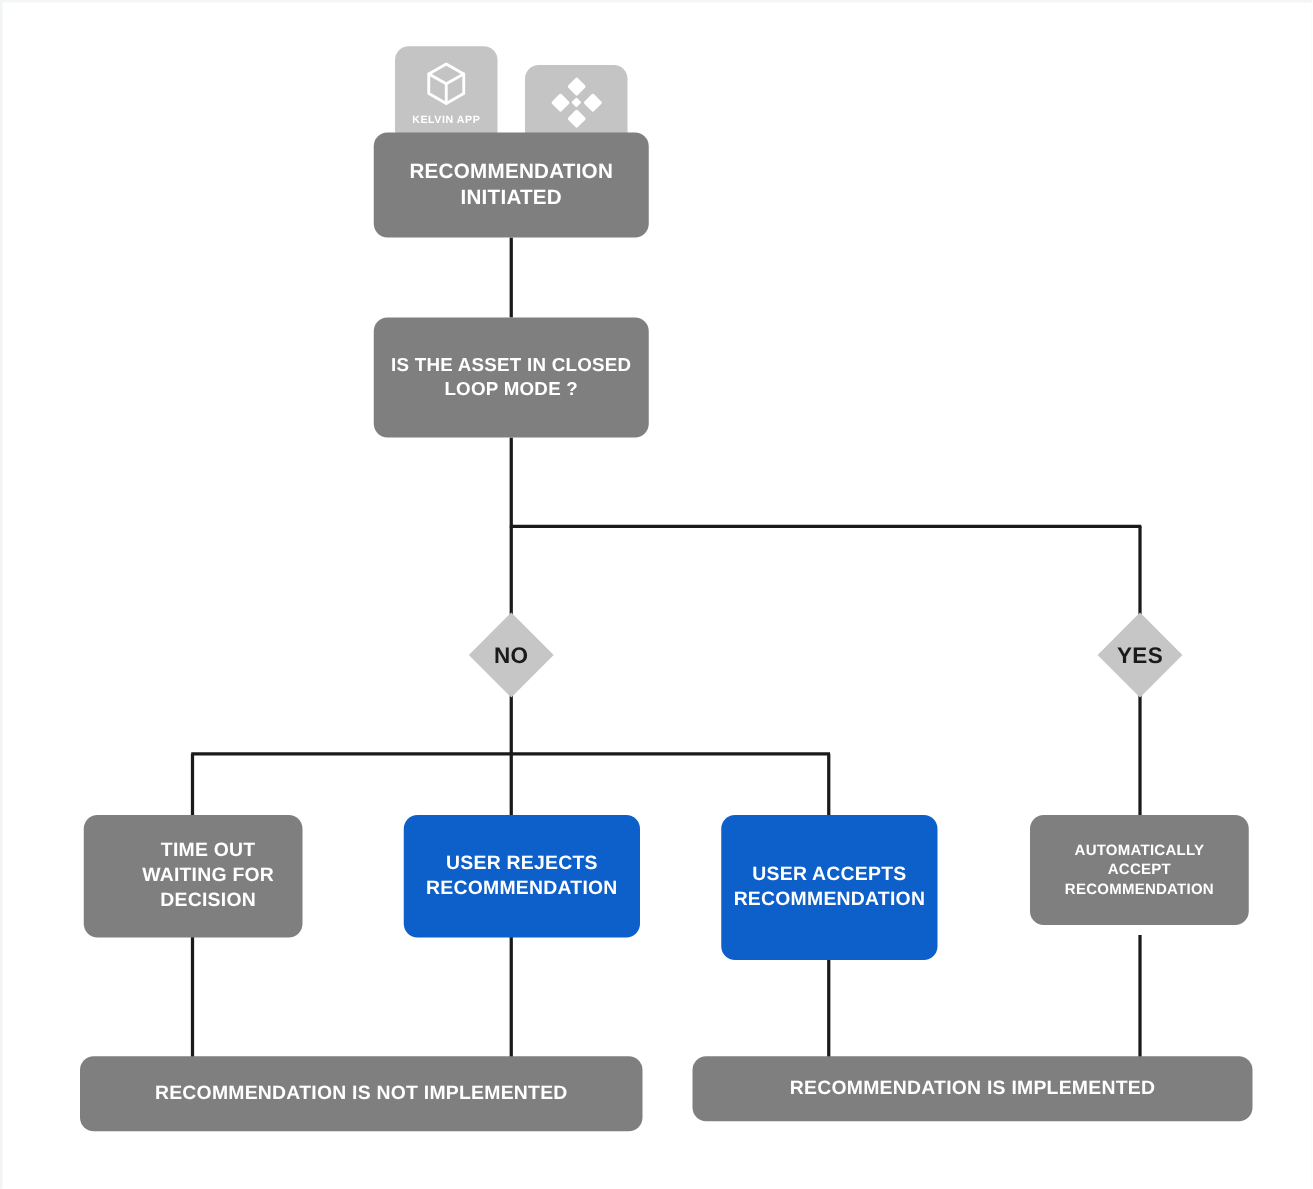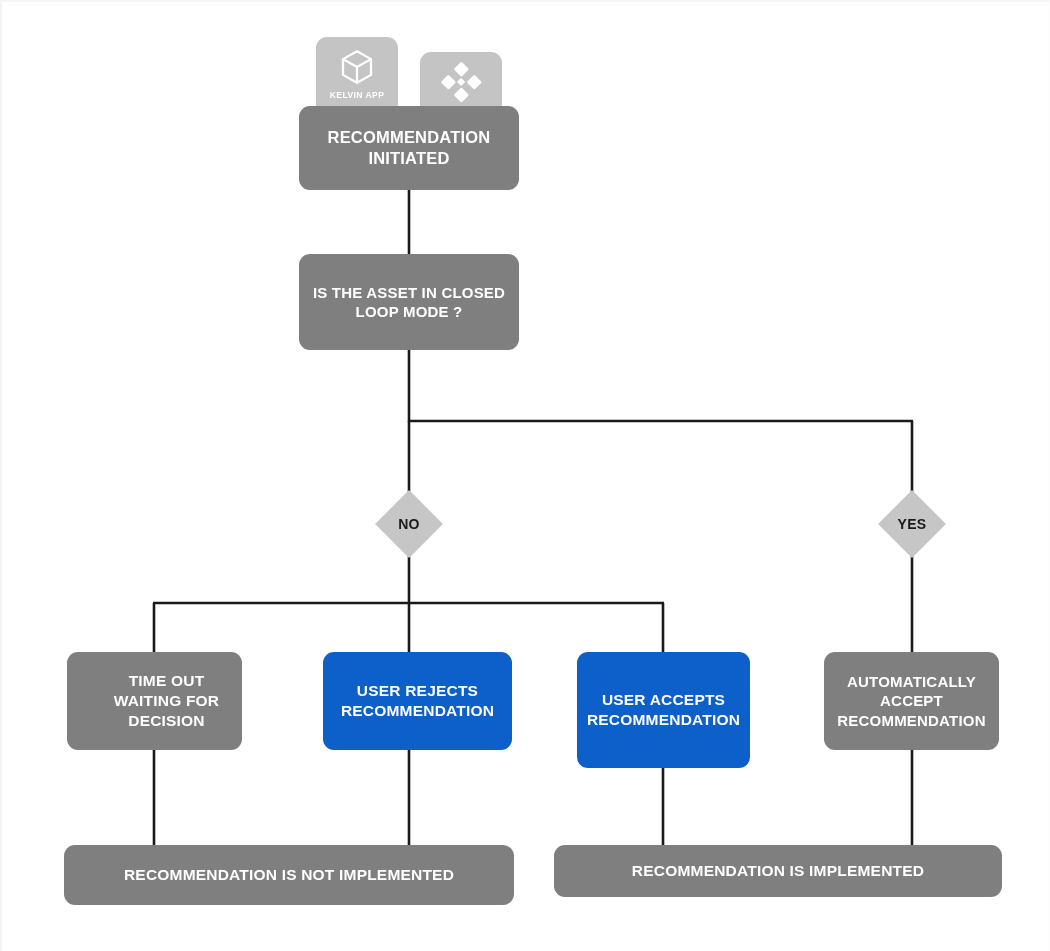--- a/index.html
+++ b/index.html
@@ -98,21 +98,21 @@
     transform: rotate(45deg);
   }
   .diamond .dtext {
     position: absolute;
     left: 0; top: 0;
     width: 100%;
     height: 100%;
     display: flex;
     align-items: center;
     justify-content: center;
-    font-size: 14px;
+    font-size: 18px;
     font-weight: bold;
     color: #1a1a1a;
     letter-spacing: 0.3px;
   }
 </style>
 </head>
 <body>
 
 <div id="canvas">
 
@@ -196,21 +196,21 @@
   </div>
 
   <div class="node blue" style="left:321px; top:650px; width:189px; height:98px; font-size:15.5px;">
     <span class="lbl">USER REJECTS RECOMMENDATION</span>
   </div>
 
   <div class="node blue" style="left:575px; top:650px; width:173px; height:116px; font-size:15.5px;">
     <span class="lbl">USER ACCEPTS RECOMMENDATION</span>
   </div>
 
-  <div class="node gray" style="left:822px; top:650px; width:175px; height:98px; font-size:15px;">
+  <div class="node gray" style="left:822px; top:650px; width:175px; height:88px; font-size:12px;">
     <span class="lbl">AUTOMATICALLY ACCEPT RECOMMENDATION</span>
   </div>
 
   <div class="node gray" style="left:62px; top:843px; width:450px; height:60px; font-size:15.5px;">
     <span class="lbl">RECOMMENDATION IS NOT IMPLEMENTED</span>
   </div>
 
   <div class="node gray" style="left:552px; top:843px; width:448px; height:52px; font-size:15.5px;">
     <span class="lbl">RECOMMENDATION IS IMPLEMENTED</span>
   </div>

